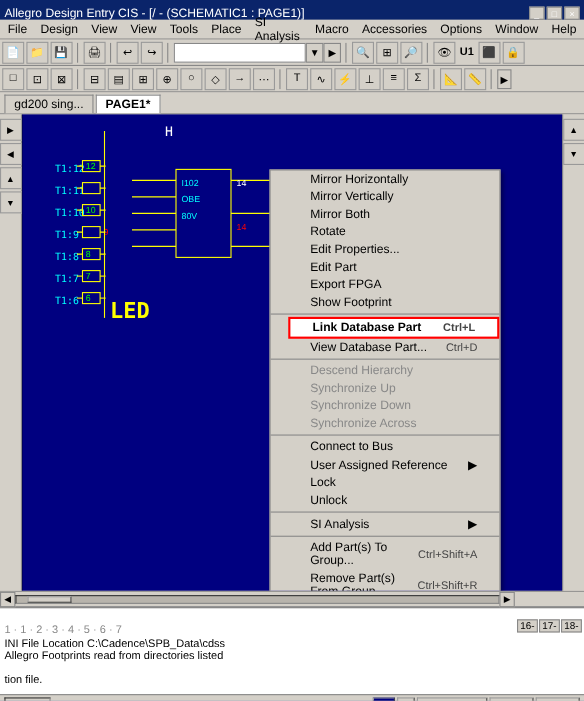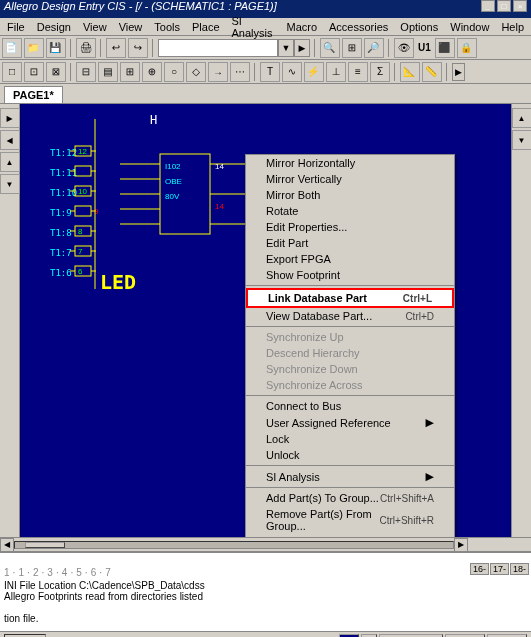--- a/index.html
+++ b/index.html
@@ -4,24 +4,23 @@
   <style>
     * { margin: 0; padding: 0; box-sizing: border-box; }
     body { width: 531px; height: 637px; overflow: hidden; font-family: 'Segoe UI', Tahoma, Geneva, Verdana, sans-serif; font-size: 11px; background: #d4d0c8; }
 
     
     .title-bar {
       background: #0a246a;
       color: white;
       height: 18px;
       display: flex;
-      align-items: flex-start;
+      align-items: flex-end;
       padding: 0 4px;
       font-size: 11px;
-      font-style: italic;
     }
     .title-bar-text { flex: 1; }
     .title-bar-buttons { display: flex; gap: 2px; }
     .title-btn {
       width: 14px; height: 12px;
       background: #d4d0c8;
       border: 1px solid #888;
       font-size: 8px;
       display: flex; align-items: center; justify-content: center;
       cursor: pointer;
@@ -175,20 +174,21 @@
       z-index: 1000;
       font-size: 11px;
     }
     .cm-item {
       padding: 2px 20px 2px 20px;
       display: flex;
       justify-content: space-between;
       align-items: center;
       cursor: pointer;
       position: relative;
+      margin-left: 16px;
     }
     .cm-item.disabled { color: #888; cursor: default; }
     .cm-item.highlighted {
       background: white;
       border: 2px solid red;
       font-weight: bold;
     }
     .cm-sep { height: 1px; background: #888; margin: 2px 0; }
     .cm-shortcut { color: #444; font-size: 10px; }
     .cm-item.highlighted .cm-shortcut { color: #444; }
@@ -286,20 +286,23 @@
   <div class="tb-btn">≡</div>
   <div class="tb-btn">Σ</div>
   <div class="tb-sep"></div>
   <div class="tb-btn">📐</div>
   <div class="tb-btn">📏</div>
   <div class="tb-sep"></div>
   <div style="font-size:9px;padding:0 2px;border:1px solid #888;height:18px;display:flex;align-items:center;">▶</div>
 </div>
 
 <div class="tab-bar">
+  <div class="tab">
+    <span>gd200 sing...</span>
+  </div>
   <div class="tab active">
     <span>PAGE1*</span>
   </div>
 </div>
 
 <div class="main-area">
 
   <div class="left-sidebar">
     <div class="tb-btn" style="font-size:8px;">▶</div>
     <div class="tb-btn" style="font-size:8px;">◀</div>
@@ -425,24 +428,24 @@
       <div class="cm-item highlighted">
         <span>Link Database Part</span>
         <span class="cm-shortcut">Ctrl+L</span>
       </div>
       <div class="cm-item">
         <span>View Database Part...</span>
         <span class="cm-shortcut">Ctrl+D</span>
       </div>
       <div class="cm-sep"></div>
       <div class="cm-item disabled">
+        <span>Descend Hierarchy</span>
+      </div>
+      <div class="cm-item disabled">
         <span>Synchronize Up</span>
-      </div>
-      <div class="cm-item disabled">
-        <span>Descend Hierarchy</span>
       </div>
       <div class="cm-item disabled">
         <span>Synchronize Down</span>
       </div>
       <div class="cm-item disabled">
         <span>Synchronize Across</span>
       </div>
       <div class="cm-sep"></div>
       <div class="cm-item">
         <span>Connect to Bus</span>

